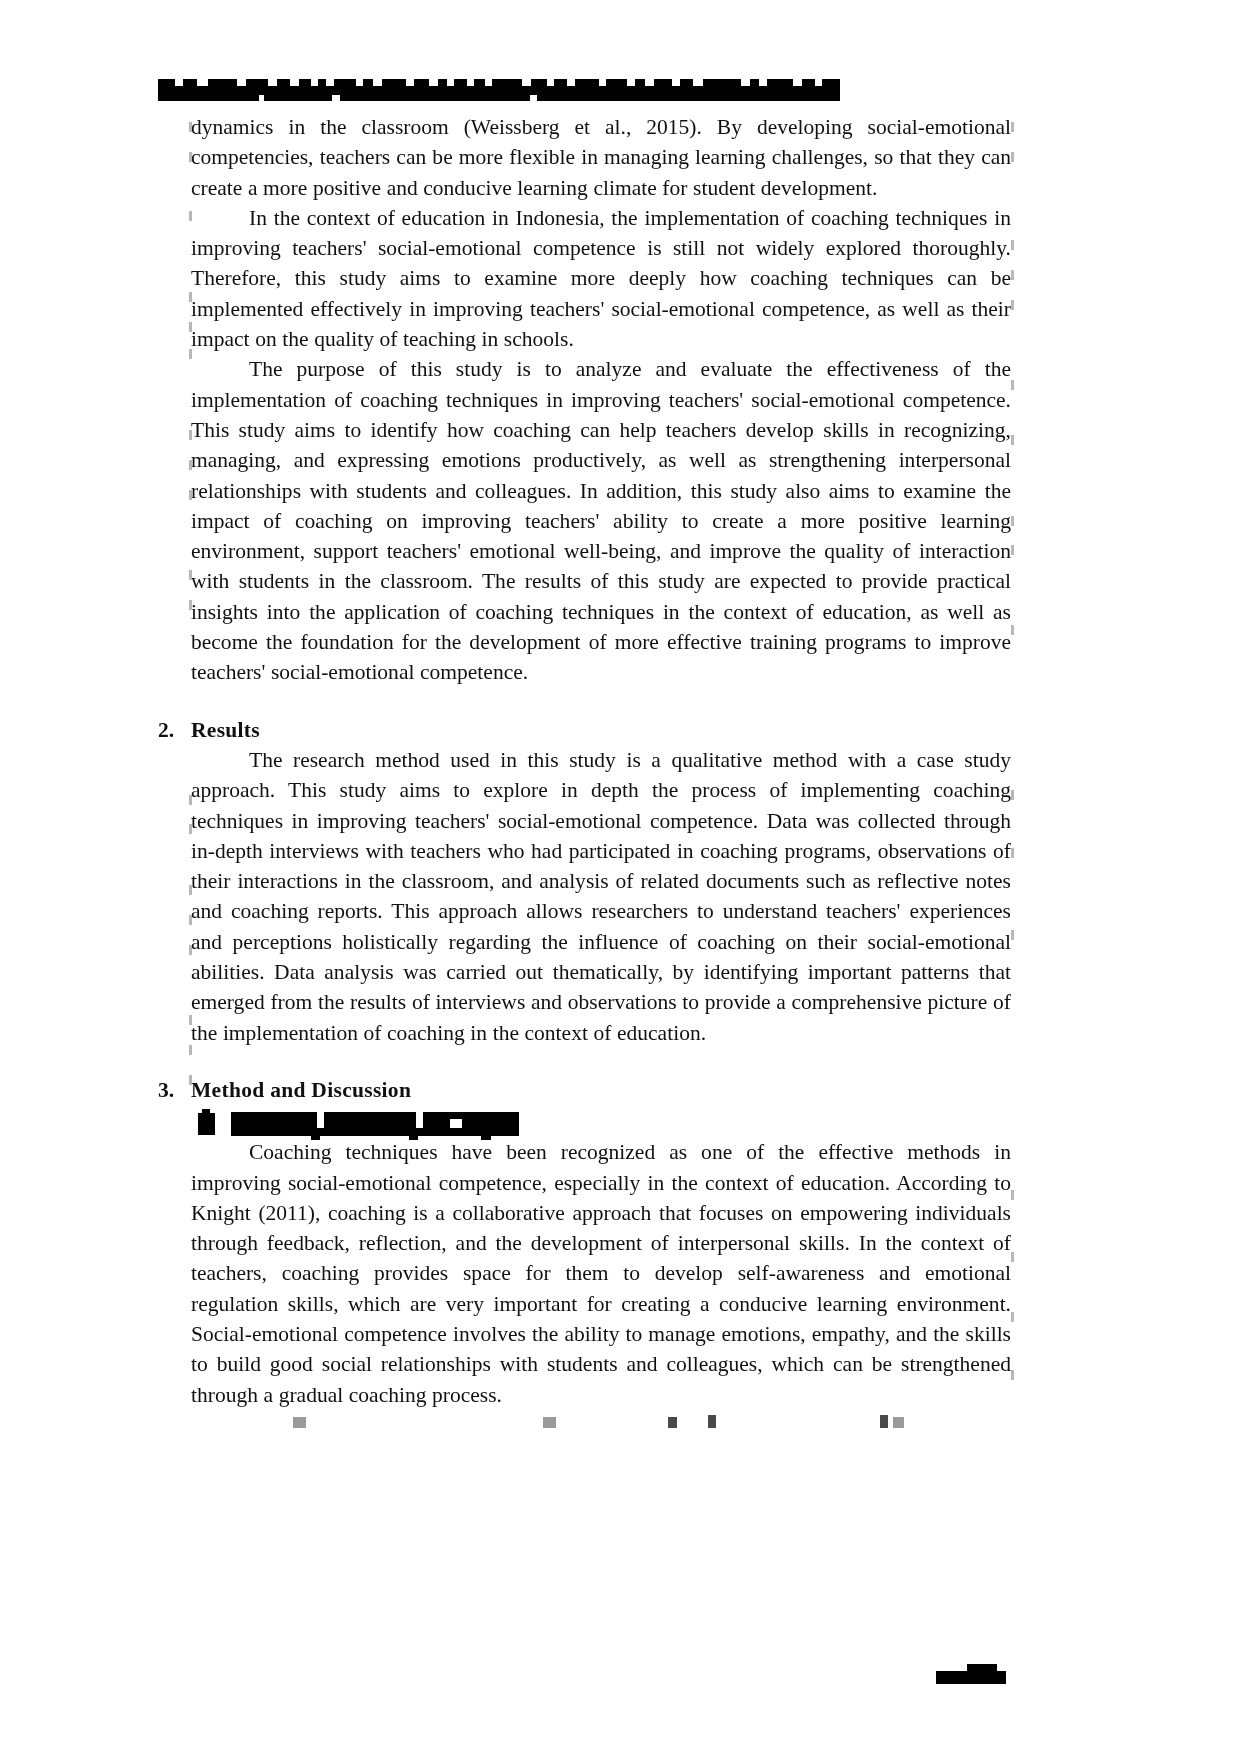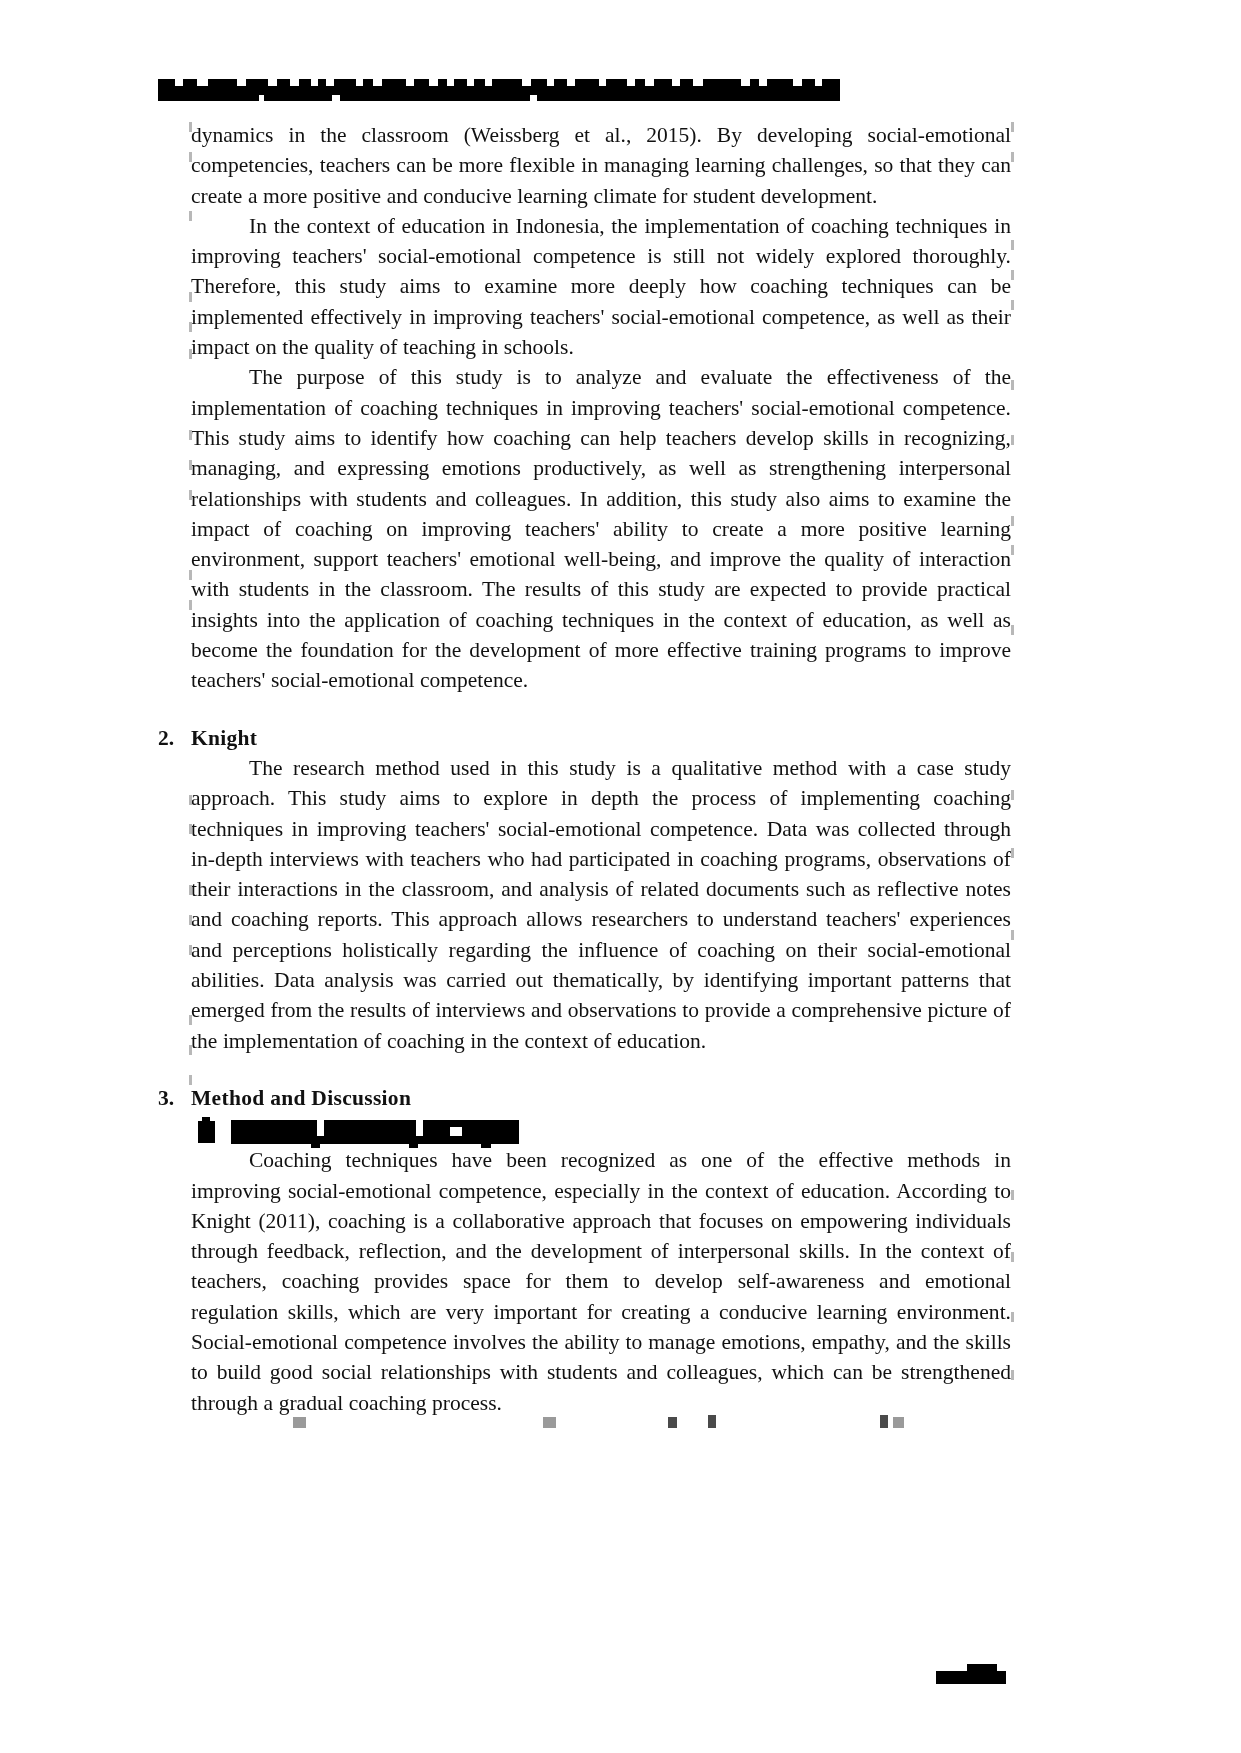--- a/index.html
+++ b/index.html
@@ -48,21 +48,21 @@
     position: absolute;
     bottom: -1px;
     height: 7px;
     background: #ffffff;
   }
 
   
   .content {
     position: absolute;
     left: 191px;
-    top: 120px;
+    top: 112px;
     width: 820px;
   }
 
   p.body-par {
     margin: 0;
     text-align: justify;
     text-justify: inter-word;
     font-size: 21.5px;
     line-height: 30.3px;
     letter-spacing: 0.01px;
@@ -206,21 +206,21 @@
     <p class="body-par">dynamics in the classroom (Weissberg et al., 2015). By developing social-emotional competencies, teachers can be more flexible in managing learning challenges, so that they can create a more positive and conducive learning climate for student development.</p>
 
     <p class="body-par indent">In the context of education in Indonesia, the implementation of coaching techniques in improving teachers' social-emotional competence is still not widely explored thoroughly. Therefore, this study aims to examine more deeply how coaching techniques can be implemented effectively in improving teachers' social-emotional competence, as well as their impact on the quality of teaching in schools.</p>
 
     <p class="body-par indent">The purpose of this study is to analyze and evaluate the effectiveness of the implementation of coaching techniques in improving teachers' social-emotional competence. This study aims to identify how coaching can help teachers develop skills in recognizing, managing, and expressing emotions productively, as well as strengthening interpersonal relationships with students and colleagues. In addition, this study also aims to examine the impact of coaching on improving teachers' ability to create a more positive learning environment, support teachers' emotional well-being, and improve the quality of interaction with students in the classroom. The results of this study are expected to provide practical insights into the application of coaching techniques in the context of education, as well as become the foundation for the development of more effective training programs to improve teachers' social-emotional competence.</p>
 
     <div class="spacer-lg"></div>
 
     <div class="section-heading">
       <span class="num">2.</span>
-      <span class="label">Knight</span>
+      <span class="label">Results</span>
     </div>
 
     <p class="body-par indent">The research method used in this study is a qualitative method with a case study approach. This study aims to explore in depth the process of implementing coaching techniques in improving teachers' social-emotional competence. Data was collected through in-depth interviews with teachers who had participated in coaching programs, observations of their interactions in the classroom, and analysis of related documents such as reflective notes and coaching reports. This approach allows researchers to understand teachers' experiences and perceptions holistically regarding the influence of coaching on their social-emotional abilities. Data analysis was carried out thematically, by identifying important patterns that emerged from the results of interviews and observations to provide a comprehensive picture of the implementation of coaching in the context of education.</p>
 
     <div class="spacer-lg"></div>
 
     <div class="section-heading">
       <span class="num">3.</span>
       <span class="label">Method and Discussion</span>
     </div>

